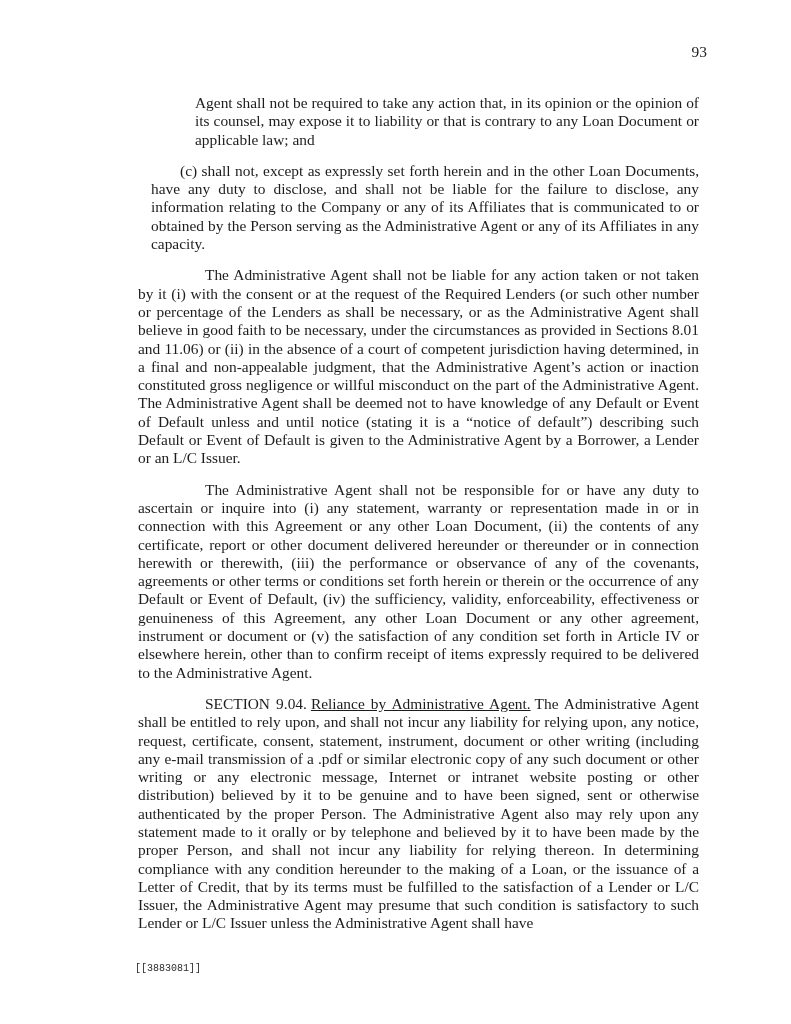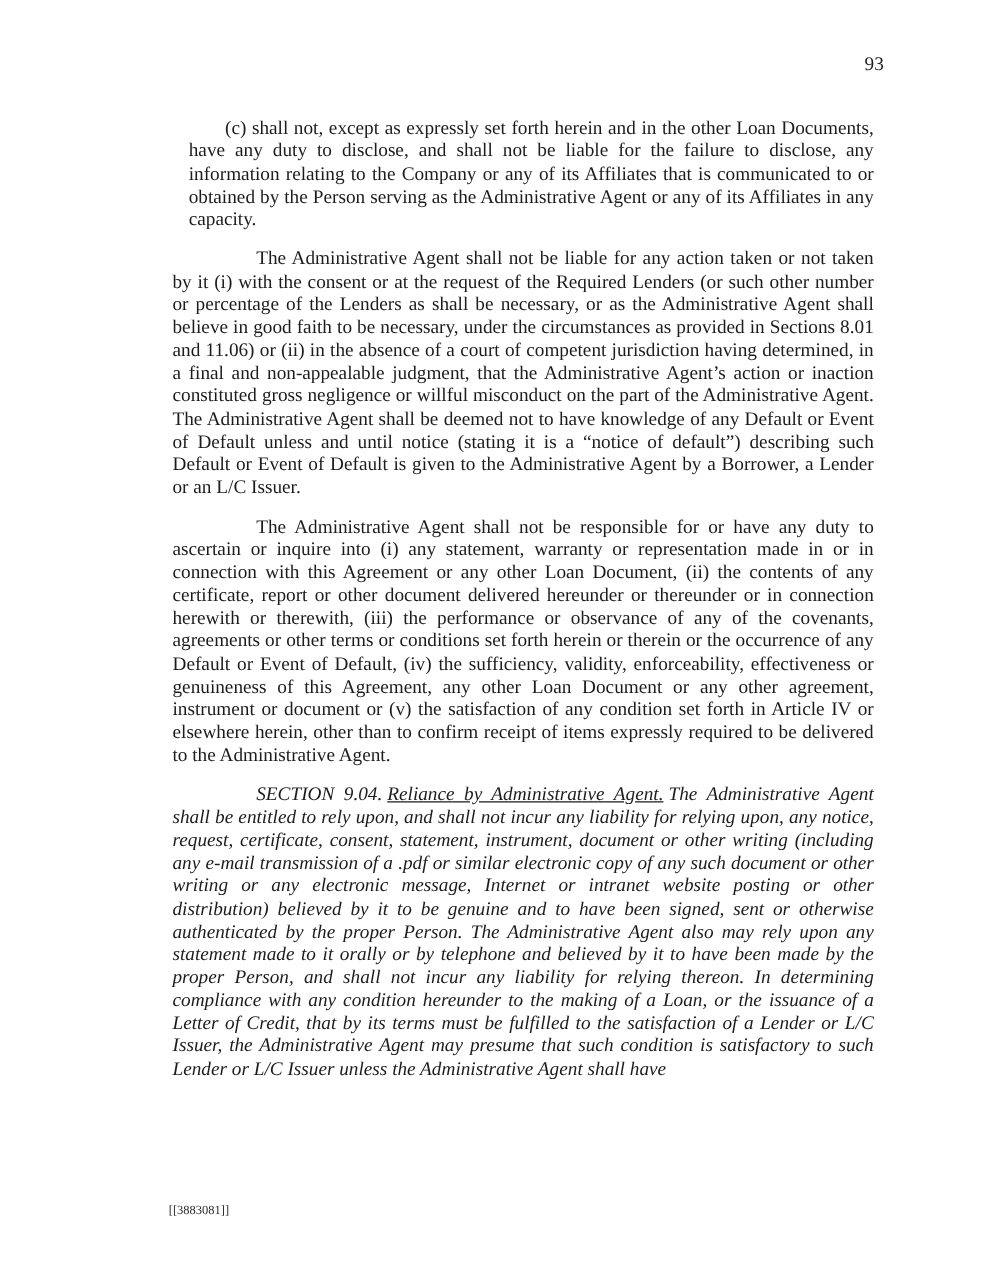--- a/index.html
+++ b/index.html
@@ -39,44 +39,45 @@
     text-indent: 29px;
     margin-left: 13px;
   }
   .body-para {
     margin: 0 0 13px 0;
     text-indent: 67px;
     text-align: justify;
   }
   .body-para.last {
     margin-bottom: 16px;
-    font-style: italic;
   }
   .section-title {
     text-decoration: underline;
     margin: 0 4px;
   }
   .doc-footer {
     position: absolute;
     left: 135px;
     top: 963px;
     font-size: 10px;
     line-height: 12px;
     color: #2a2a2a;
+    font-family: Liberation Mono, monospace;
   }
 </style>
 </head>
 <body>
 
 <div class="page">
 
   <div class="page-number">93</div>
 
   <div class="content">
 
+    <div class="indent-block">Agent shall not be required to take any action that, in its opinion or the opinion of its counsel, may expose it to liability or that is contrary to any Loan Document or applicable law; and</div>
 
     <div class="indent-block first-line-indent">(c) shall not, except as expressly set forth herein and in the other Loan Documents, have any duty to disclose, and shall not be liable for the failure to disclose, any information relating to the Company or any of its Affiliates that is communicated to or obtained by the Person serving as the Administrative Agent or any of its Affiliates in any capacity.</div>
 
     <div class="body-para">The Administrative Agent shall not be liable for any action taken or not taken by it (i) with the consent or at the request of the Required Lenders (or such other number or percentage of the Lenders as shall be necessary, or as the Administrative Agent shall believe in good faith to be necessary, under the circumstances as provided in Sections 8.01 and 11.06) or (ii) in the absence of a court of competent jurisdiction having determined, in a final and non-appealable judgment, that the Administrative Agent’s action or inaction constituted gross negligence or willful misconduct on the part of the Administrative Agent. The Administrative Agent shall be deemed not to have knowledge of any Default or Event of Default unless and until notice (stating it is a “notice of default”) describing such Default or Event of Default is given to the Administrative Agent by a Borrower, a Lender or an L/C Issuer.</div>
 
     <div class="body-para">The Administrative Agent shall not be responsible for or have any duty to ascertain or inquire into (i) any statement, warranty or representation made in or in connection with this Agreement or any other Loan Document, (ii) the contents of any certificate, report or other document delivered hereunder or thereunder or in connection herewith or therewith, (iii) the performance or observance of any of the covenants, agreements or other terms or conditions set forth herein or therein or the occurrence of any Default or Event of Default, (iv) the sufficiency, validity, enforceability, effectiveness or genuineness of this Agreement, any other Loan Document or any other agreement, instrument or document or (v) the satisfaction of any condition set forth in Article IV or elsewhere herein, other than to confirm receipt of items expressly required to be delivered to the Administrative Agent.</div>
 
     <div class="body-para last"><span>SECTION 9.04.</span><span class="section-title">Reliance by Administrative Agent.</span><span>The Administrative Agent shall be entitled to rely upon, and shall not incur any liability for relying upon, any notice, request, certificate, consent, statement, instrument, document or other writing (including any e-mail transmission of a .pdf or similar electronic copy of any such document or other writing or any electronic message, Internet or intranet website posting or other distribution) believed by it to be genuine and to have been signed, sent or otherwise authenticated by the proper Person. The Administrative Agent also may rely upon any statement made to it orally or by telephone and believed by it to have been made by the proper Person, and shall not incur any liability for relying thereon. In determining compliance with any condition hereunder to the making of a Loan, or the issuance of a Letter of Credit, that by its terms must be fulfilled to the satisfaction of a Lender or L/C Issuer, the Administrative Agent may presume that such condition is satisfactory to such Lender or L/C Issuer unless the Administrative Agent shall have</span></div>
 
   </div>

